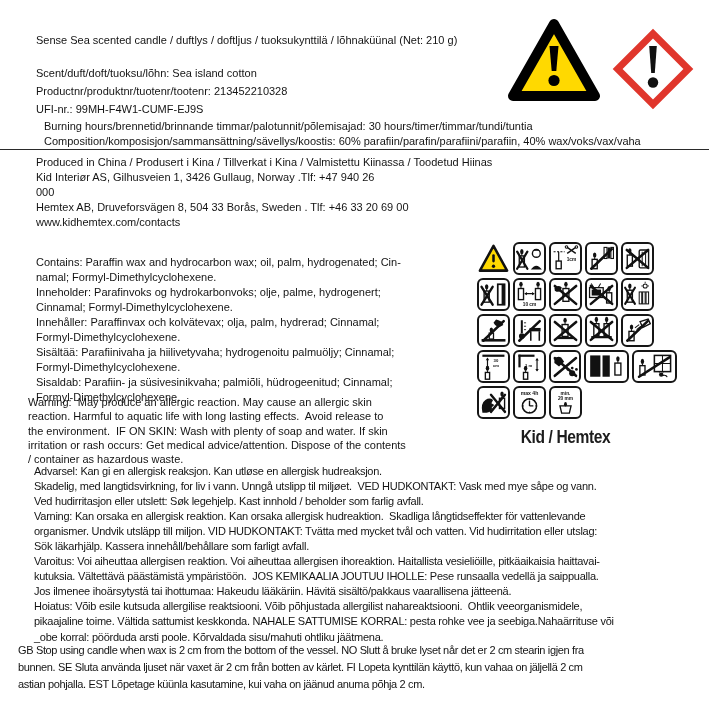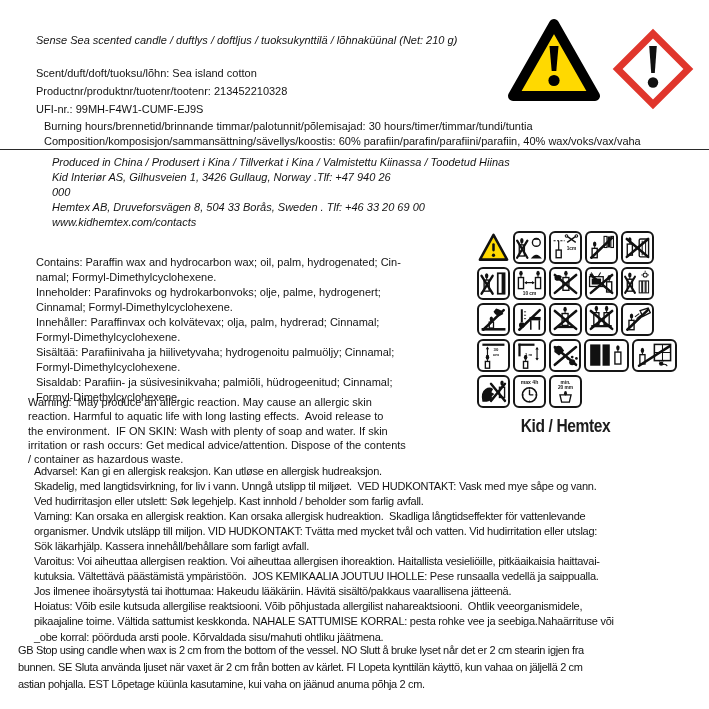--- a/index.html
+++ b/index.html
@@ -11,34 +11,34 @@
     position:relative;
     overflow:hidden;
   }
   .abs{position:absolute;}
   .txt{
     font-size:11px;
     line-height:15px;
     white-space:pre;
     color:#141414;
   }
-  #product-title{left:36px;top:33px;font-style:italic;}
+  #product-title{left:36px;top:33px;}
   #product-info{left:36px;top:64px;line-height:18px;}
   #burn-info{left:44px;top:119px;}
   #separator-rule{left:0;top:149px;width:709px;height:1px;background:#2a2a2a;}
-  #producer-info{left:52px;top:155px;font-style:italic;}
+  #producer-info{left:36px;top:155px;}
   #contains-block{left:36px;top:255px;}
   #warning-block{left:28px;top:395px;line-height:14.3px;}
   #nordic-warning-block{left:34px;top:464px;line-height:15.05px;letter-spacing:-0.25px;}
   #usage-block{left:18px;top:642px;line-height:17px;letter-spacing:-0.35px;}
 
   #hazard-triangle{left:507px;top:16px;width:94px;height:88px;}
   #hazard-diamond{left:604px;top:20px;width:98px;height:98px;}
 
-  #picto-area{left:477px;top:231px;width:200px;}
+  #picto-area{left:477px;top:242px;width:200px;}
   .picto-row{display:flex;gap:3px;margin-bottom:3px;}
   .picto{
     width:33px;height:33px;
     border:2px solid #161616;
     border-radius:6px;
     background:#fff;
     box-sizing:border-box;
     overflow:hidden;
   }
   .picto svg{display:block;width:100%;height:100%;}

